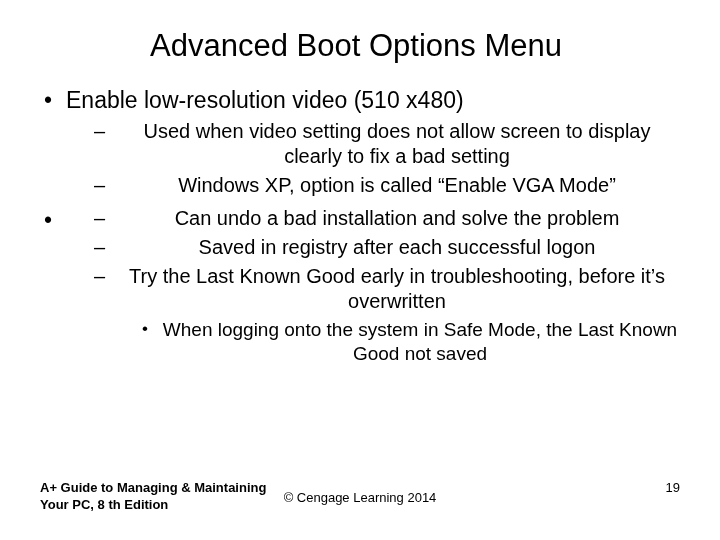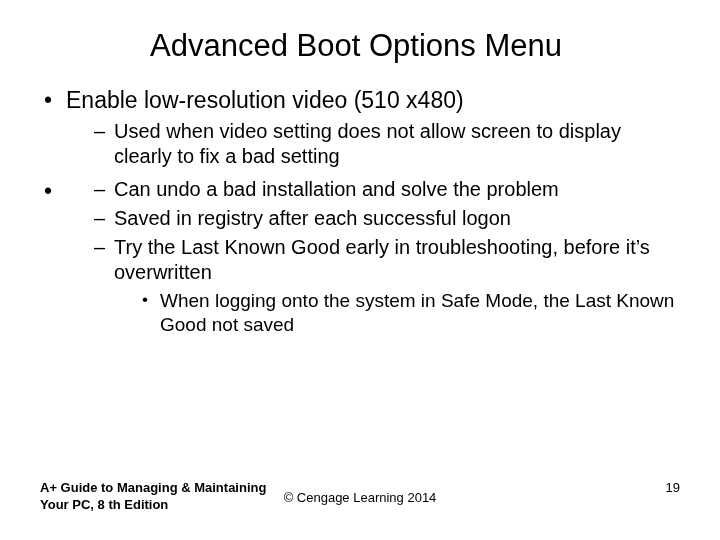--- a/index.html
+++ b/index.html
@@ -47,20 +47,21 @@
     list-style: none;
     margin: 4px 0 8px 0;
     padding: 0 0 0 28px;
   }
   ul.level2 > li {
     font-size: 20px;
     line-height: 1.25;
     margin-bottom: 4px;
     position: relative;
     padding-left: 20px;
+    text-align: center;
   }
   ul.level2 > li::before {
     content: "–";
     position: absolute;
     left: 0;
     top: 0;
   }
   ul.level3 {
     list-style: none;
     margin: 4px 0 4px 0;
@@ -116,20 +117,23 @@
 
   <h1 class="title">Advanced Boot Options Menu</h1>
 
   <ul class="level1">
     <li>
       <span>Enable low-resolution video (510 x480)</span>
       <ul class="level2">
         <li>
           <span>Used when video setting does not allow screen to display clearly to fix a bad setting</span>
         </li>
+        <li>
+          <span>Windows XP, option is called “Enable VGA Mode”</span>
+        </li>
       </ul>
     </li>
     <li>
       <ul class="level2">
         <li>
           <span>Can undo a bad installation and solve the problem</span>
         </li>
         <li>
           <span>Saved in registry after each successful logon</span>
         </li>

